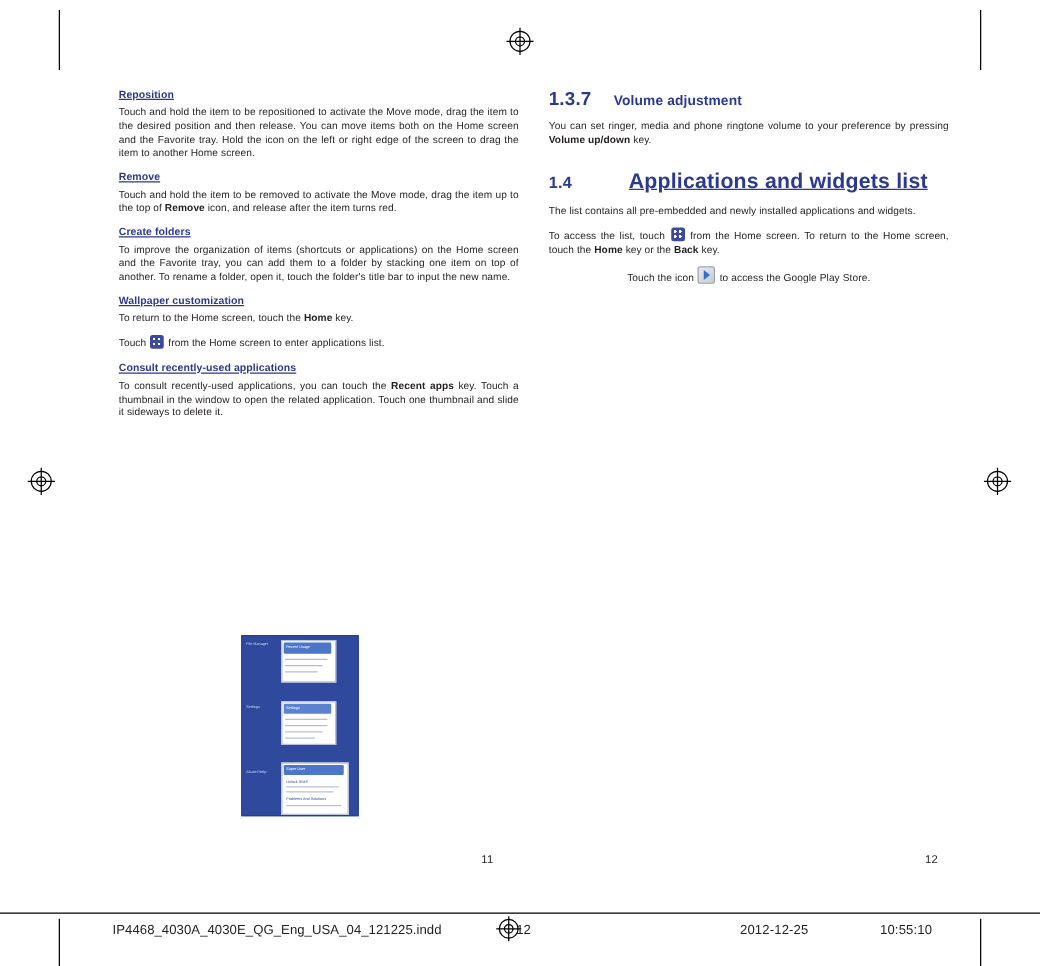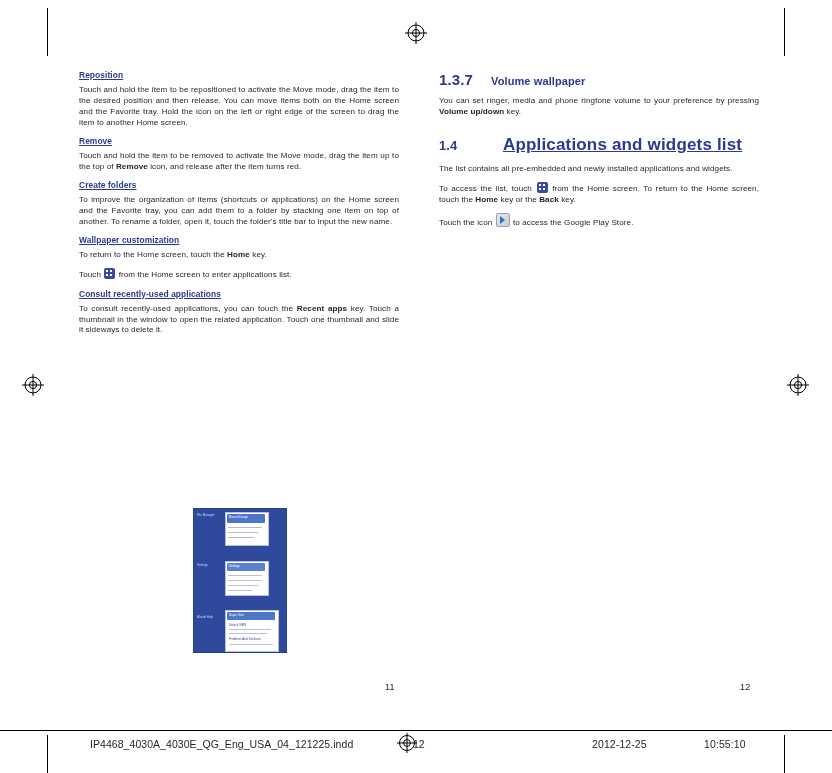--- a/index.html
+++ b/index.html
@@ -36,21 +36,21 @@
     height: 773px;
   }
 
   .col {
     position: absolute;
     top: 70px;
     width: 320px;
     font-size: 8.1px;
     line-height: 1.32;
   }
-  .col-left  { left: 79px; }
+  .col-left  { left: 95px; }
   .col-right { left: 439px; }
 
   p.body {
     margin: 0 0 7px 0;
     text-align: justify;
     font-size: 8.1px;
     line-height: 1.35;
     color: #231f20;
     letter-spacing: 0.01em;
   }
@@ -262,35 +262,35 @@
     <p class="body" style="text-align:left"><span>Touch </span><span class="inline-icon icon-appdrawer"></span><span> from the Home screen to enter applications list.</span></p>
 
     <h3 class="sub" style="margin-top:8px">Consult recently-used applications</h3>
     <p class="body"><span>To consult recently-used applications, you can touch the </span><b class="bold">Recent apps</b><span> key. Touch a thumbnail in the window to open the related application. Touch one thumbnail and slide it sideways to delete it.</span></p>
   </div>
 
   <div class="col col-right">
 
     <div class="heading" style="margin-top:0">
       <span class="num">1.3.7</span>
-      <span class="txt">Volume wallpaper</span>
+      <span class="txt">Volume adjustment</span>
     </div>
 
     <p class="body"><span>You can set ringer, media and phone ringtone volume to your preference by pressing </span><b class="bold">Volume up/down</b><span> key.</span></p>
 
     <div class="heading big" style="margin-top:16px">
       <span class="num">1.4</span>
       <span class="txt">Applications and widgets list</span>
     </div>
 
     <p class="body" style="margin-top:8px">The list contains all pre-embedded and newly installed applications and widgets.</p>
 
     <p class="body"><span>To access the list, touch </span><span class="inline-icon icon-appdrawer"></span><span> from the Home screen. To return to the Home screen, touch the </span><b class="bold">Home</b><span> key or the </span><b class="bold">Back</b><span> key.</span></p>
 
-    <p class="body" style="text-align:left"><span>Touch the icon </span><span class="inline-icon icon-playstore"></span><span> to access the Google Play Store.</span></p>
+    <p class="body" style="text-align:center"><span>Touch the icon </span><span class="inline-icon icon-playstore"></span><span> to access the Google Play Store.</span></p>
   </div>
 
   <div class="phone-shot">
 
     <span class="ps-label" style="left:3px; top:4px;">File Manager</span>
     <div class="ps-thumb" style="left:31px; top:3px; width:42px; height:32px;"></div>
     <div class="ps-card" style="left:33px; top:5px; width:38px; height:9px; background:#4e76c8;"></div>
     <span class="ps-label" style="left:35px; top:5.5px; color:#ffffff;">Recent Usage</span>
     <div class="ps-line" style="left:34px; top:18px; width:34px; background:rgba(120,130,170,0.55);"></div>
     <div class="ps-line" style="left:34px; top:23px; width:30px; background:rgba(120,130,170,0.55);"></div>

